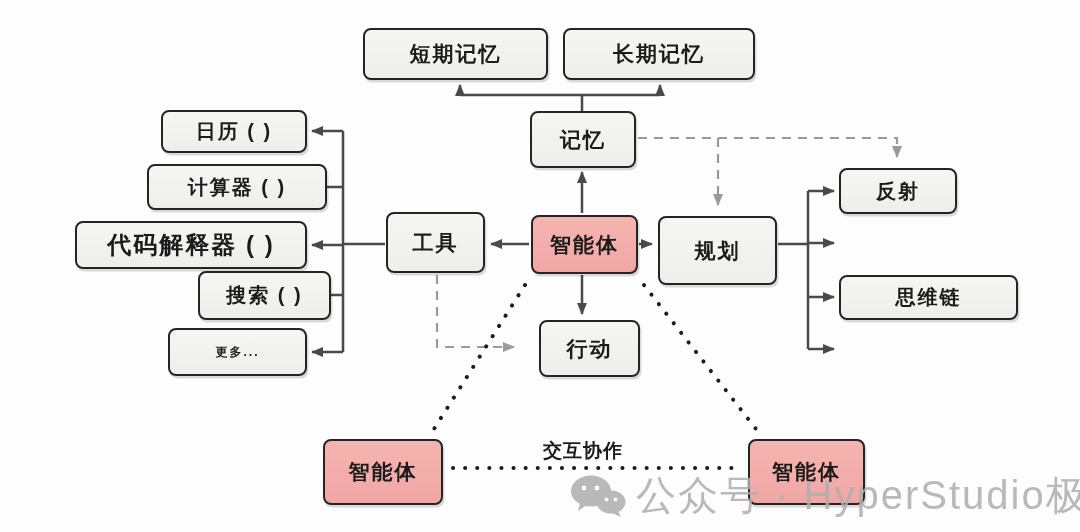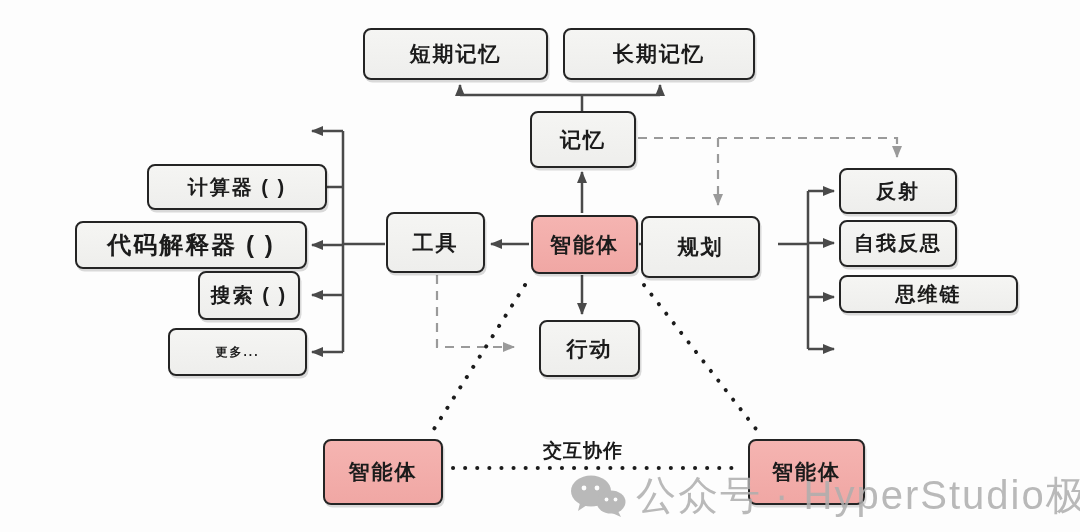--- a/index.html
+++ b/index.html
@@ -82,31 +82,31 @@
     <path class="tline" d="M644 285 L756 429"></path>
     <path class="tline" d="M453 468 H743"></path>
   </svg>
 
   <div class="box" style="left:363px;top:28px;width:185px;height:52px;">短期记忆</div>
   <div class="box" style="left:563px;top:28px;width:192px;height:52px;">长期记忆</div>
   <div class="box" style="left:530px;top:111px;width:106px;height:57px;">记忆</div>
 
   <div class="box" style="left:386px;top:212px;width:99px;height:61px;">工具</div>
   <div class="box pink" style="left:531px;top:215px;width:107px;height:59px;">智能体</div>
-  <div class="box" style="left:641px;top:216px;width:119px;height:62px;">规划</div>
+  <div class="box" style="left:658px;top:216px;width:119px;height:69px;">规划</div>
   <div class="box" style="left:531px;top:320px;width:101px;height:57px;margin-left:8px;">行动</div>
 
+  <div class="box" style="left:161px;top:110px;width:146px;height:43px;font-size:20px;">日历 ( )</div>
   <div class="box" style="left:147px;top:164px;width:180px;height:46px;font-size:20px;">计算器 ( )</div>
   <div class="box" style="left:75px;top:221px;width:232px;height:48px;font-size:24px;">代码解释器 ( )</div>
-  <div class="box" style="left:198px;top:271px;width:102px;height:49px;font-size:20px;">搜索 ( )</div>
+  <div class="box" style="left:198px;top:271px;width:133px;height:49px;font-size:20px;">搜索 ( )</div>
   <div class="box" style="left:168px;top:328px;width:139px;height:48px;font-size:12px;">更多...</div>
 
   <div class="box" style="left:839px;top:168px;width:118px;height:46px;font-size:20px;">反射</div>
-  <div class="box" style="left:839px;top:220px;width:118px;height:47px;font-size:20px;">自我反思</div>
-  <div class="box" style="left:839px;top:275px;width:179px;height:38px;font-size:20px;">思维链</div>
+  <div class="box" style="left:839px;top:275px;width:179px;height:45px;font-size:20px;">思维链</div>
 
   <div class="box pink" style="left:323px;top:439px;width:120px;height:66px;">智能体</div>
   <div class="box pink" style="left:748px;top:439px;width:117px;height:66px;">智能体</div>
   <div class="edge-label" style="left:543px;top:438px;text-align:center;">交互协作</div>
 
   <div id="watermark">
     <svg width="56" height="42" viewBox="0 0 56 42">
       <ellipse cx="21" cy="16" rx="20" ry="15.5" fill="var(--watermark)"></ellipse>
       <path d="M10 28 L8 36 L17 30 Z" fill="var(--watermark)"></path>
       <circle cx="14" cy="13" r="2.4" fill="#fdfdfd"></circle>

